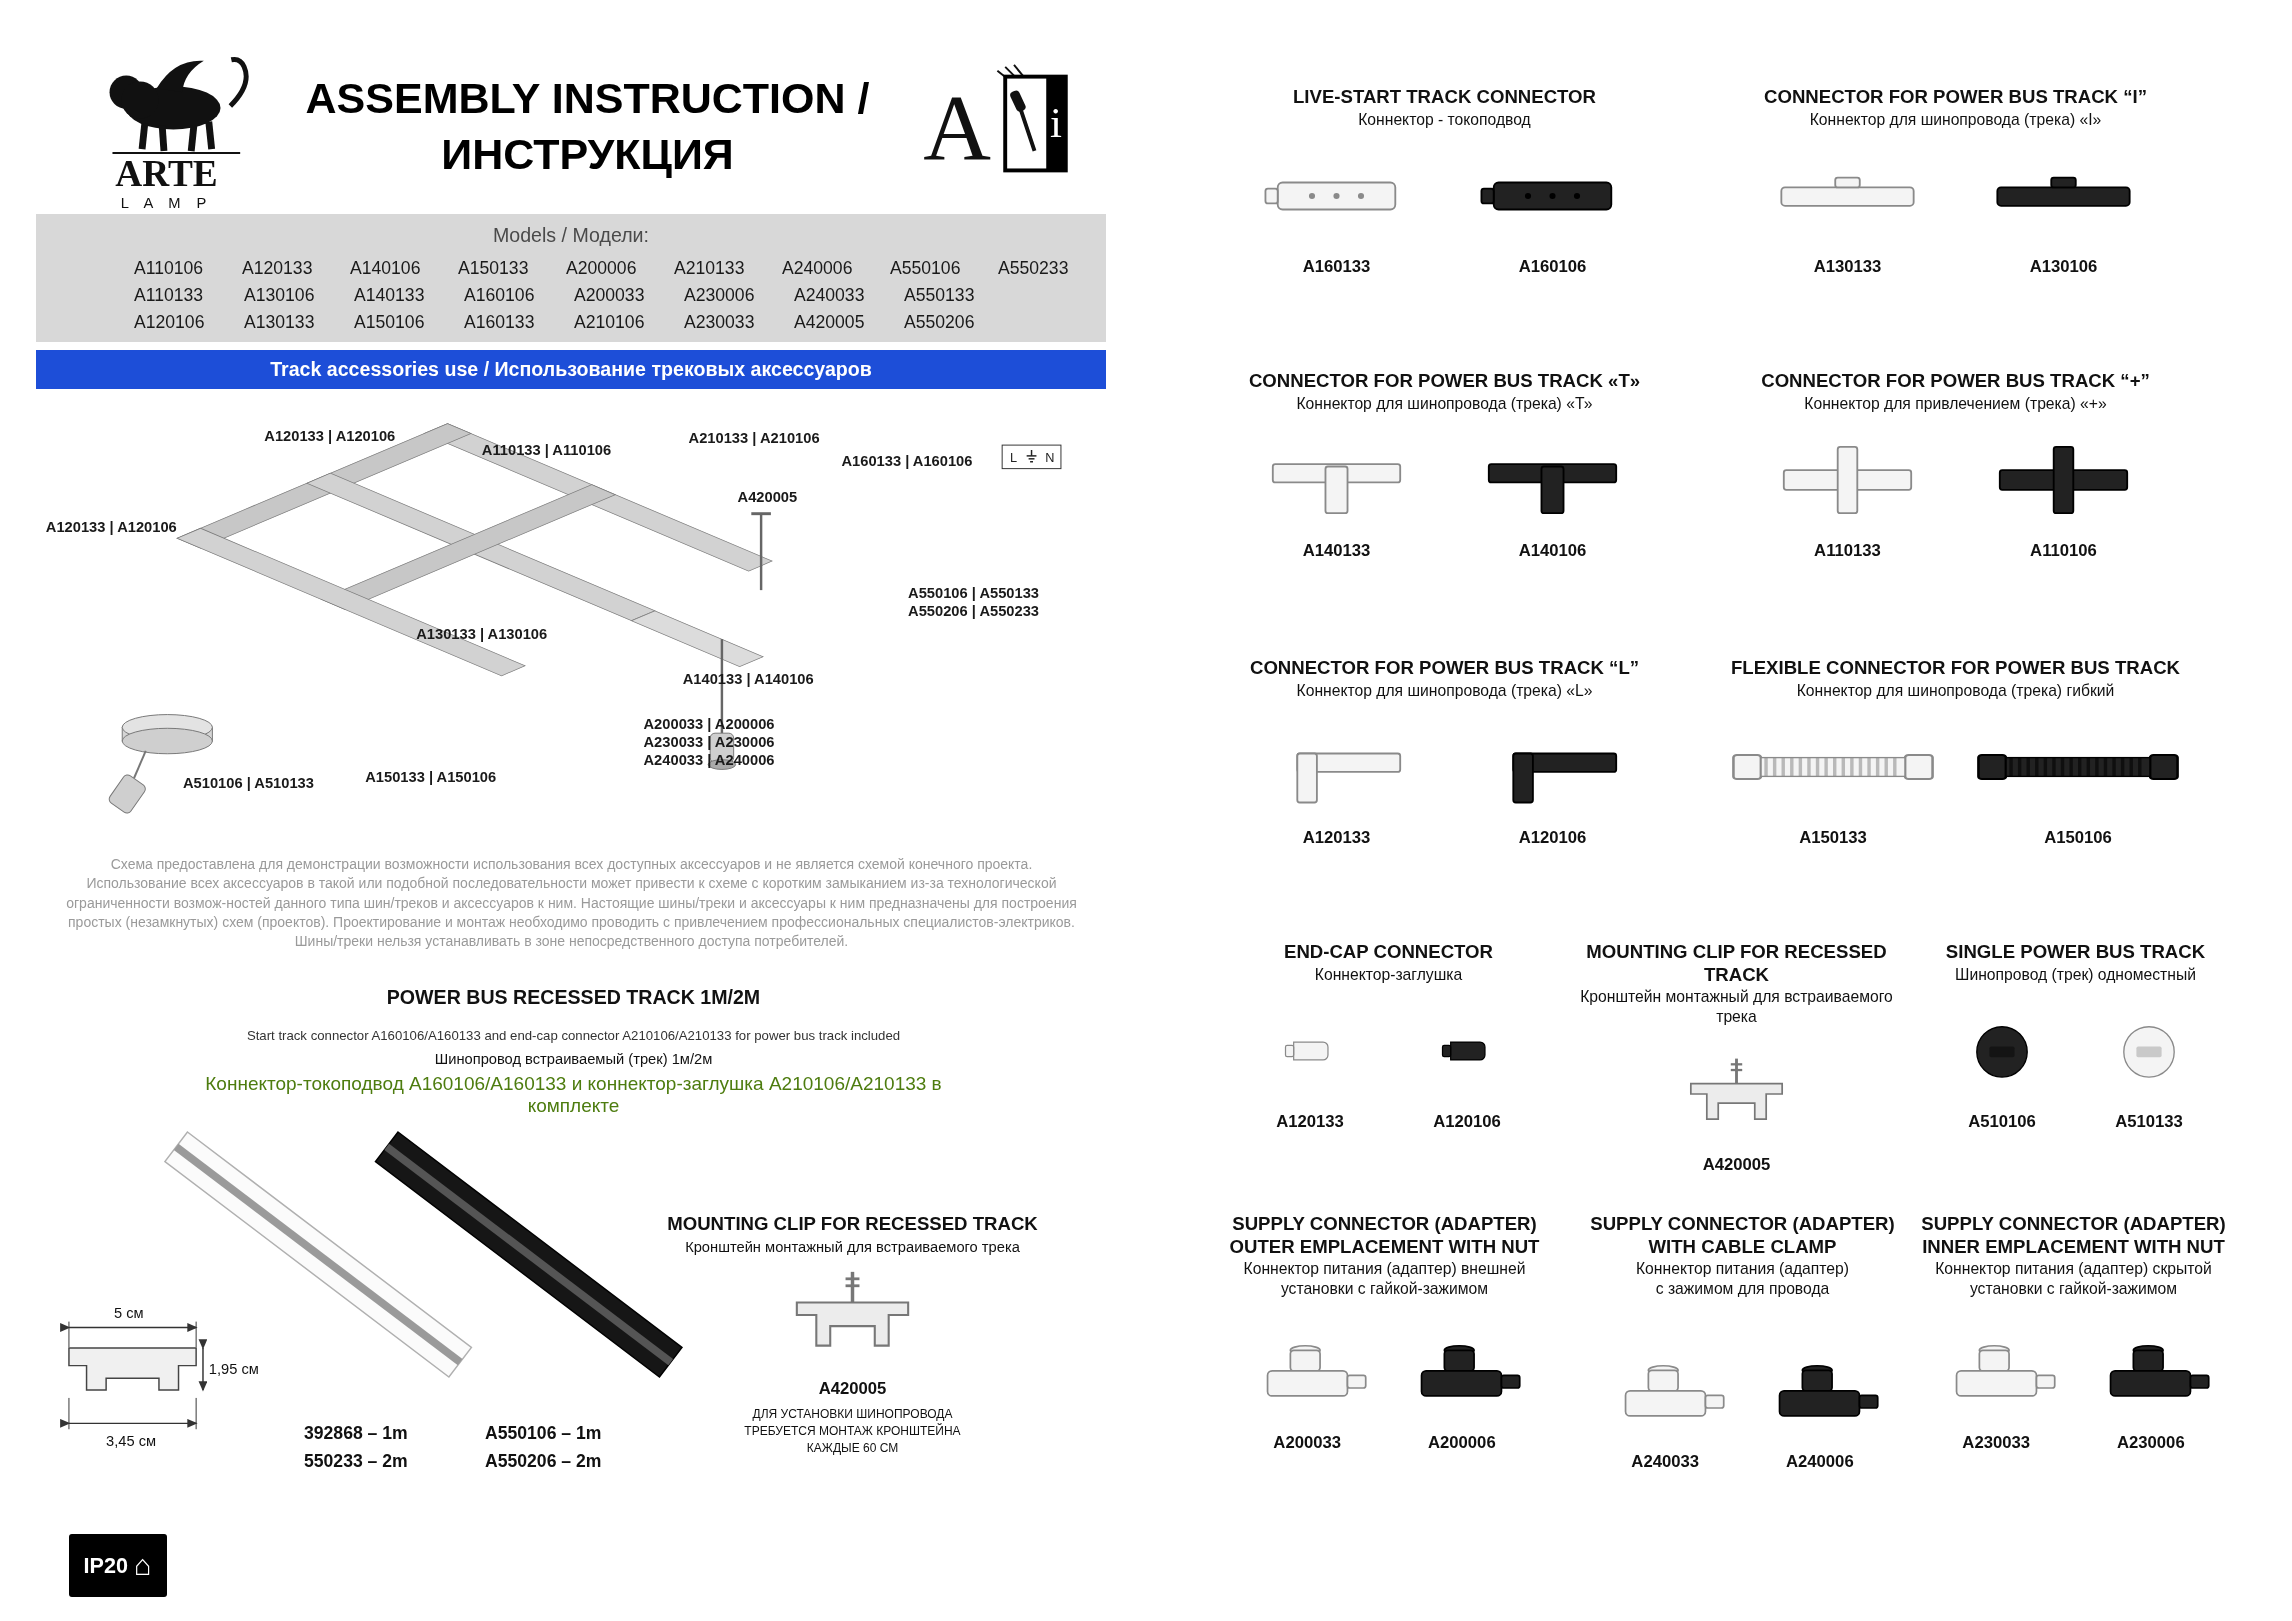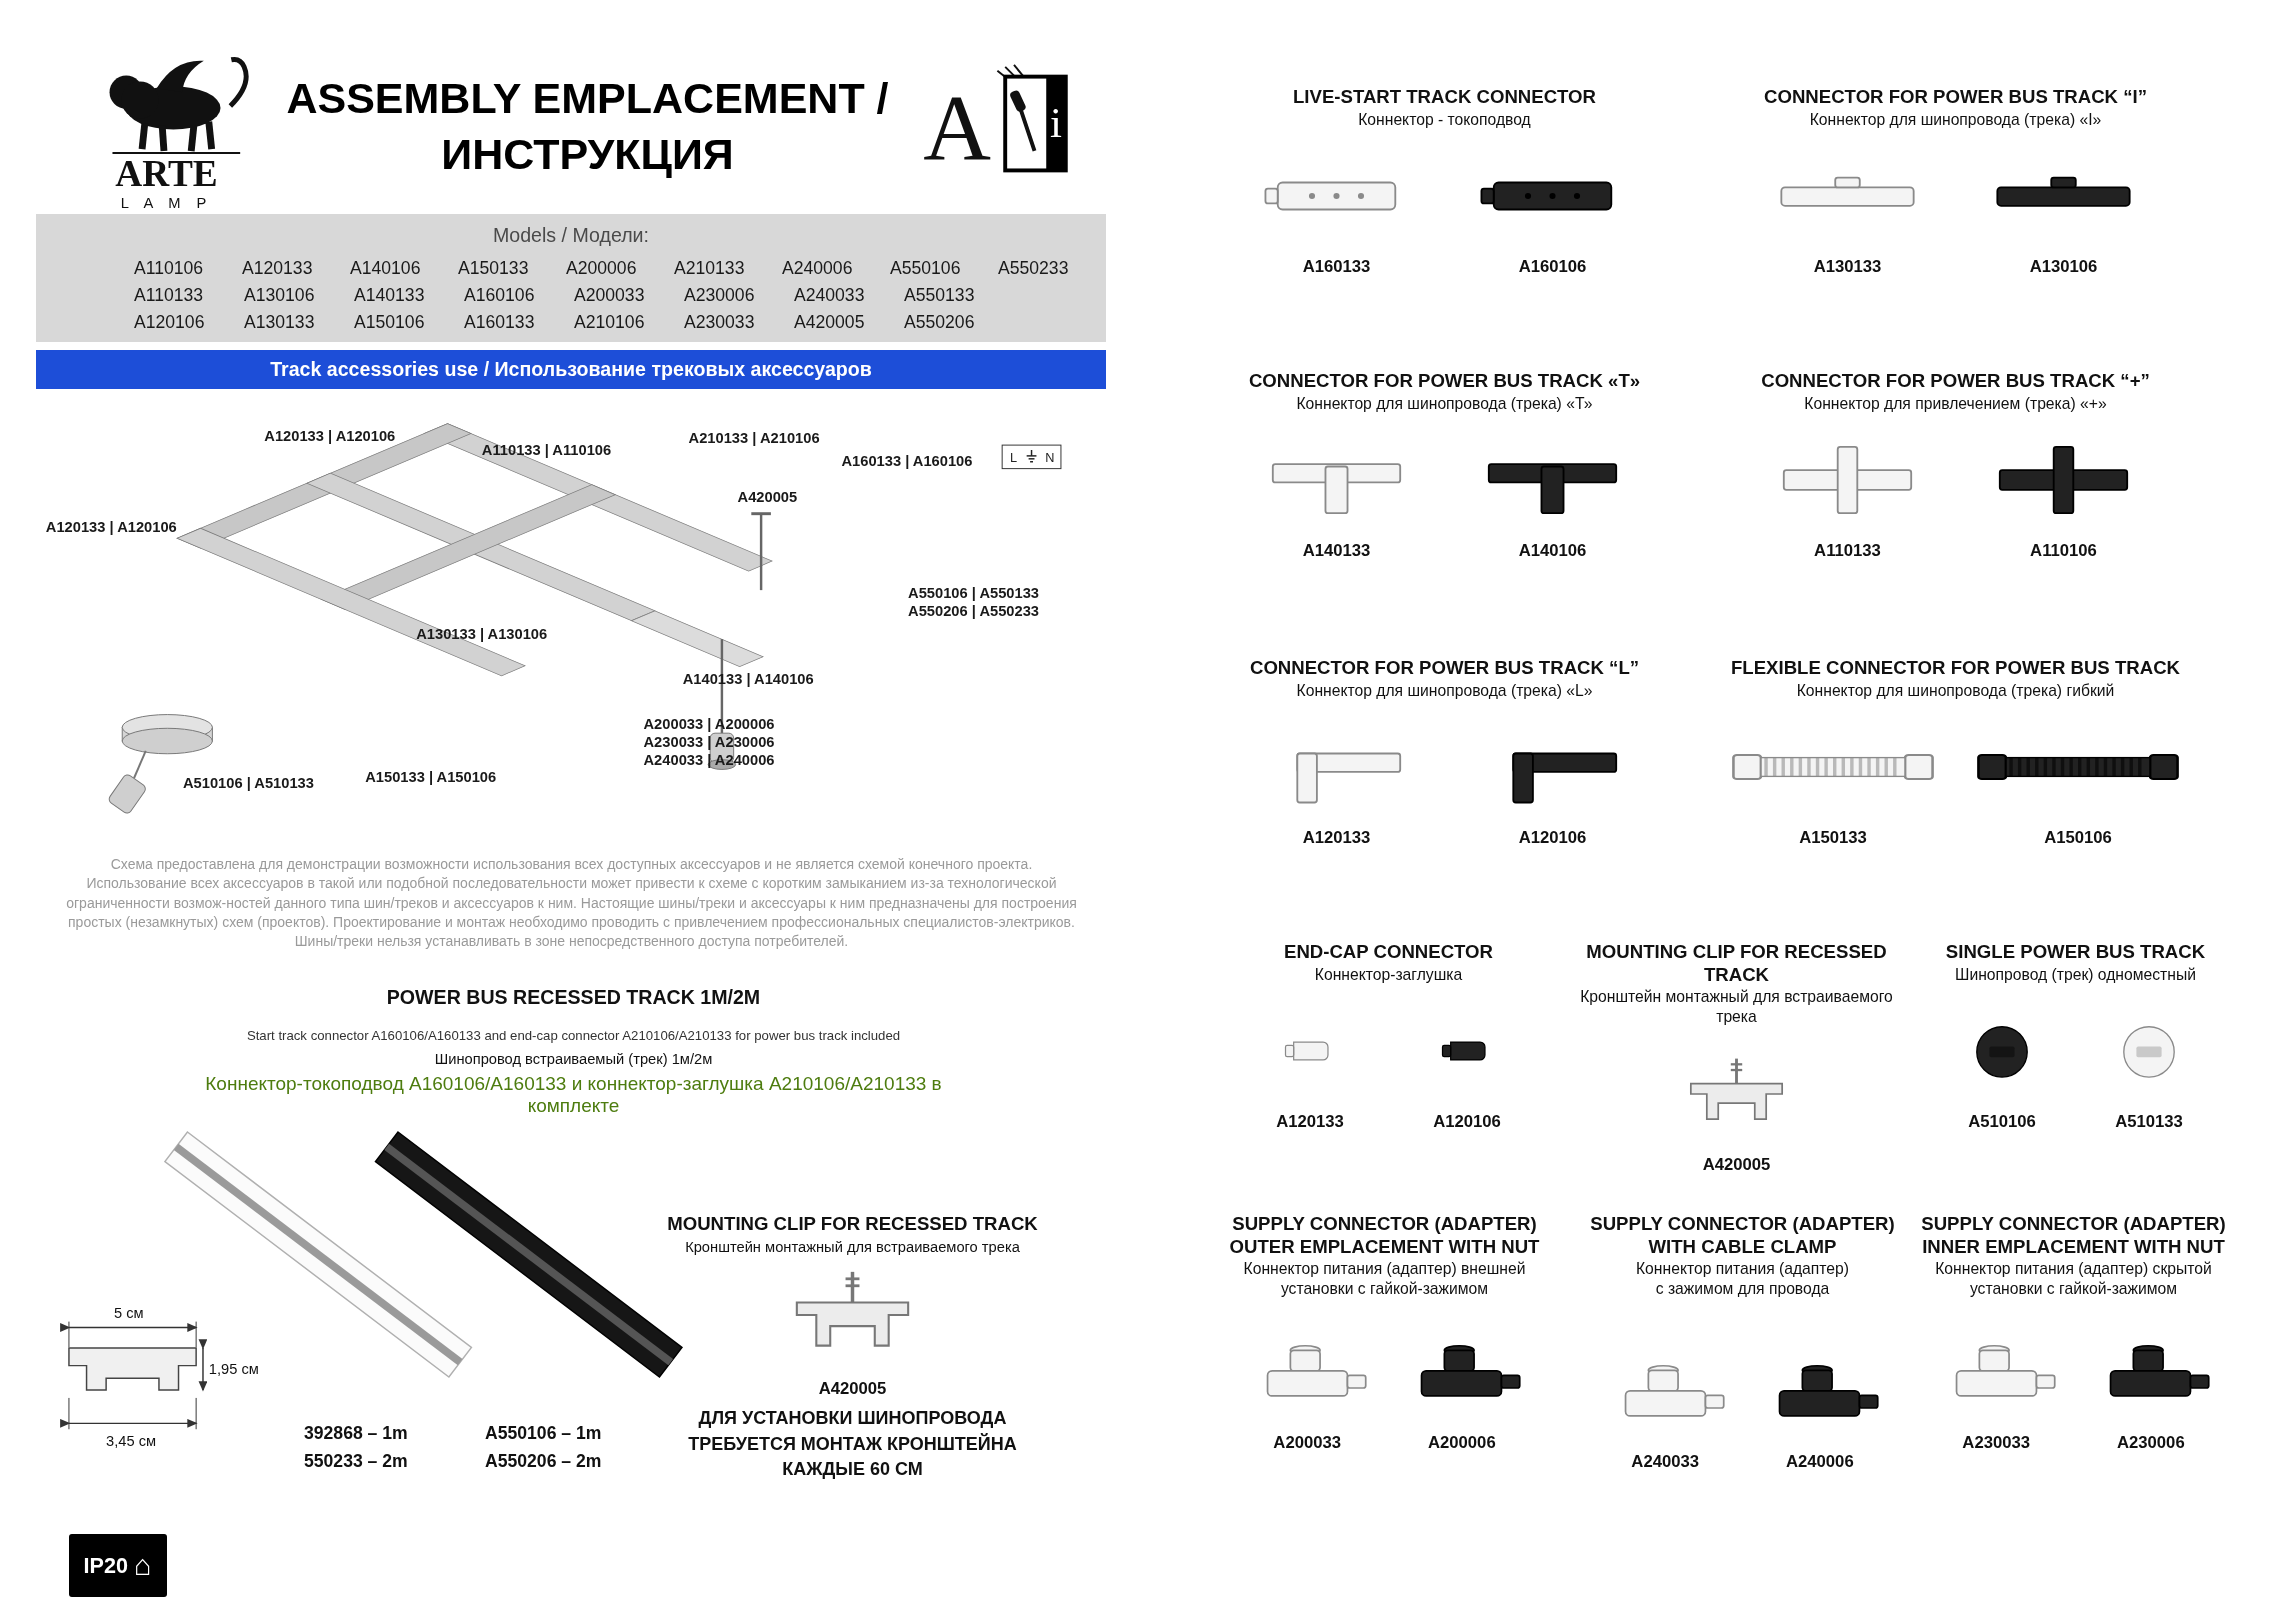--- a/index.html
+++ b/index.html
@@ -22,21 +22,21 @@
   .rt-title{font-size:19.6px;font-weight:bold;}
   .rt-en{font-size:13.2px;color:#333;margin-top:19px;}
   .rt-ru1{font-size:14.7px;color:#111;margin-top:7.8px;}
   .rt-ru2{font-size:19px;color:#4d7c0f;margin-top:6px;}
   .track-codes{font-size:17.6px;font-weight:bold;line-height:1.6;}
   
   .clip-sec{text-align:center;}
   .clip-title{font-size:18.6px;font-weight:bold;}
   .clip-sub{font-size:14.7px;margin-top:3.9px;}
   .clip-code{font-size:16.7px;font-weight:bold;margin-top:5.9px;}
-  .clip-note{font-size:18px;font-weight:bold;margin-top:7.8px;white-space:pre-line;line-height:1.4;}
+  .clip-note{font-size:12px;font-weight:normal;margin-top:7.8px;white-space:pre-line;line-height:1.4;}
   
   .product{position:absolute;text-align:center;}
   .p-title{font-size:18.6px;font-weight:bold;white-space:pre-line;line-height:1.22;}
   .p-sub{font-size:15.7px;margin-top:1px;white-space:pre-line;line-height:1.28;}
   .p-items{display:flex;justify-content:center;align-items:flex-end;margin-top:19.6px;}
   .p-item{display:flex;flex-direction:column;align-items:center;}
   .p-code{font-weight:bold;font-size:16.7px;margin-top:13.7px;}
   .g70{gap:69px}.g60{gap:59px}.g40{gap:39px}.g18{gap:17.6px}
   .picon{--f:#f4f4f4;--s:#8a8a8a;height:94px;}
   .picon.black{--f:#222;--s:#000;}
@@ -129,21 +129,21 @@
       <rect x="58" y="78" width="7" height="26" fill="#111" transform="rotate(6 61 91)"></rect>
       <rect x="78" y="80" width="7" height="26" fill="#111" transform="rotate(-4 81 93)"></rect>
       <rect x="108" y="80" width="7" height="26" fill="#111" transform="rotate(6 111 93)"></rect>
       <rect x="126" y="76" width="7" height="28" fill="#111" transform="rotate(-6 129 90)"></rect>
       <line x1="30" y1="108" x2="160" y2="108" stroke="#111" stroke-width="2"></line>
     </g>
     <text x="85" y="142" text-anchor="middle" font-family="Liberation Serif,serif" font-size="38" font-weight="bold" fill="#111">ARTE</text>
     <text x="85" y="164" text-anchor="middle" font-family="Liberation Sans,sans-serif" font-size="15" letter-spacing="6" fill="#111">L A M P</text>
   </svg>
 
-  <div class="abs main-title" style="left:274px;top:71px;width:627px">ASSEMBLY EMPLACEMENT /
+  <div class="abs main-title" style="left:274px;top:71px;width:627px">ASSEMBLY INSTRUCTION /
 ИНСТРУКЦИЯ</div>
 
   <svg class="abs" style="left:921px;top:61px" width="186" height="127" viewBox="0 0 190 130">
     <text x="2" y="100" font-family="Liberation Serif,serif" font-size="96" fill="#111">A</text>
     <g>
       <path d="M88,18 l-10,-8 M96,16 l-10,-10 M104,15 l-9,-11" stroke="#111" stroke-width="2" fill="none"></path>
       <rect x="86" y="16" width="62" height="96" fill="#fff" stroke="#000" stroke-width="4"></rect>
       <rect x="128" y="16" width="20" height="96" fill="#000"></rect>
       <text x="138" y="78" text-anchor="middle" font-family="Liberation Serif,serif" font-size="44" fill="#fff">i</text>
       <g>

